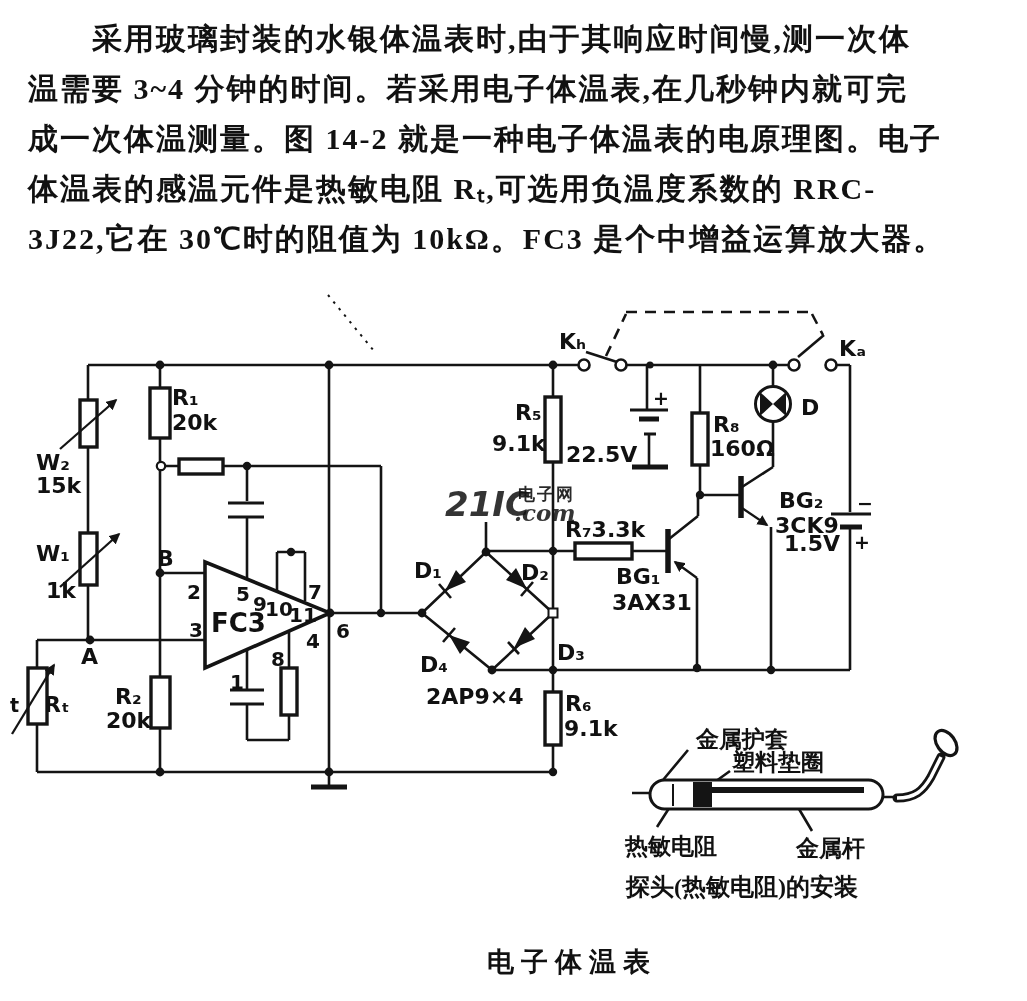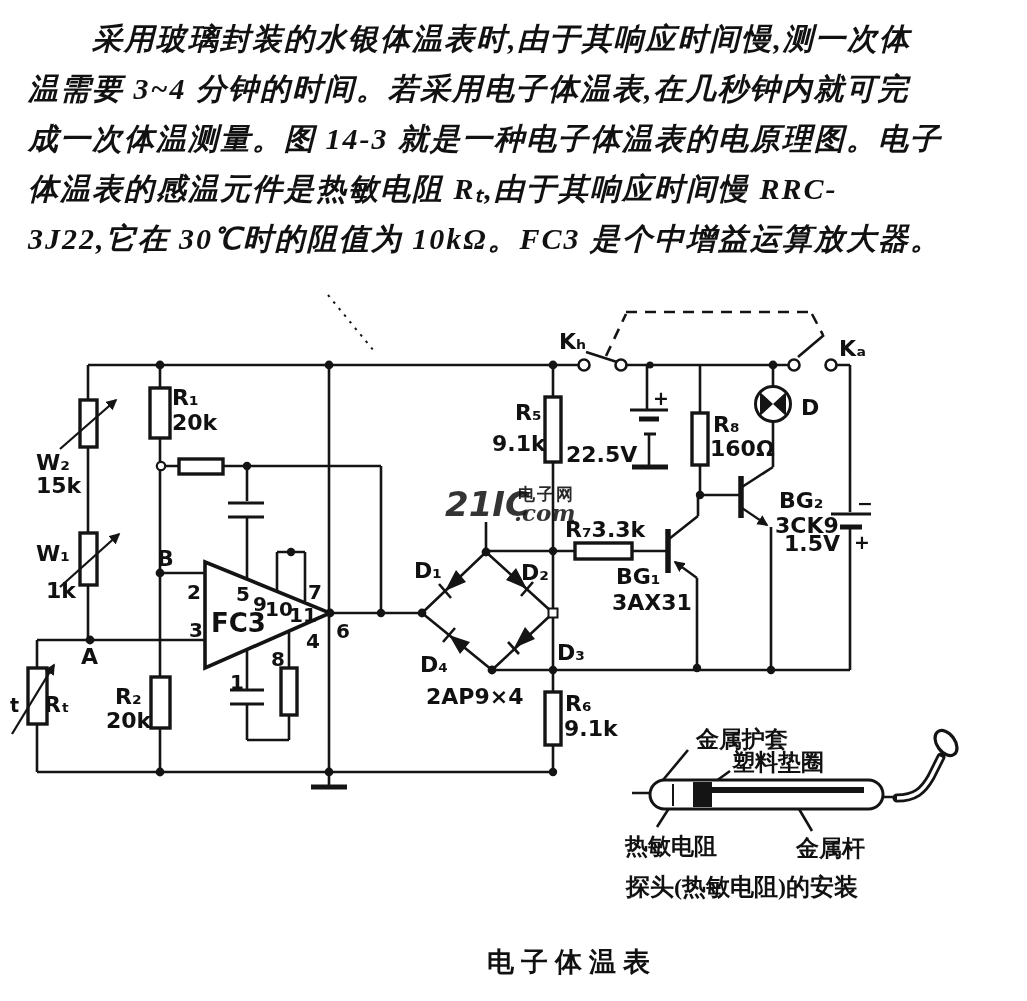--- a/index.html
+++ b/index.html
@@ -1,21 +1,21 @@
 <!DOCTYPE html>
 <html><head>
 <meta charset="utf-8">
 <style>
   html,body{margin:0;padding:0;}
   body{width:1027px;height:1001px;position:relative;background:#fff;overflow:hidden;
        font-family:"Liberation Serif",serif;}
   .page{position:absolute;inset:0;background:#fff;}
   .intro{position:absolute;left:28px;top:14px;width:975px;color:#111;
          font:700 30px/50px "Liberation Serif",serif;letter-spacing:2px;}
-  .intro .ln{white-space:nowrap;font-style:italic;}
+  .intro .ln{white-space:nowrap;}
   .intro .ln.first{text-indent:64px;}
   svg text{fill:#111;}
   .lb{font-family:"DejaVu Sans",sans-serif;font-weight:700;font-size:22px;}
   .lb-sm{font-family:"DejaVu Sans",sans-serif;font-weight:700;font-size:19px;}
   .pin{font-family:"DejaVu Sans",sans-serif;font-weight:700;font-size:20px;}
   .big{font-family:"DejaVu Sans",sans-serif;font-weight:700;font-size:26px;}
   .zh{font-family:"Liberation Serif",serif;font-weight:700;font-size:23px;}
   .zh-cap{font-family:"Liberation Serif",serif;font-weight:700;font-size:24px;}
   .wm1{font-family:"DejaVu Sans",sans-serif;font-weight:700;font-size:34px;font-style:italic;}
   .wm3{font-family:"DejaVu Serif",serif;font-weight:700;font-size:23px;font-style:italic;}
@@ -23,22 +23,22 @@
   .caption{letter-spacing:7px;font-size:27px;}
 </style>
 </head>
 <body>
 
 <div class="page">
 
   <div class="intro">
     <div class="ln first">采用玻璃封装的水银体温表时,由于其响应时间慢,测一次体</div>
     <div class="ln">温需要 3~4 分钟的时间。若采用电子体温表,在几秒钟内就可完</div>
-    <div class="ln">成一次体温测量。图 14-3 就是一种电子体温表的电原理图。电子</div>
-    <div class="ln">体温表的感温元件是热敏电阻 Rₜ,由于其响应时间慢 RRC-</div>
+    <div class="ln">成一次体温测量。图 14-2 就是一种电子体温表的电原理图。电子</div>
+    <div class="ln">体温表的感温元件是热敏电阻 Rₜ,可选用负温度系数的 RRC-</div>
     <div class="ln">3J22,它在 30℃时的阻值为 10kΩ。FC3 是个中增益运算放大器。</div>
   </div>
 
   <svg width="1027" height="1001" viewBox="0 0 1027 1001" style="position:absolute;left:0;top:0">
     <defs>
       <marker id="arr" viewBox="0 0 10 10" refX="8.5" refY="5" markerWidth="11" markerHeight="11" orient="auto" markerUnits="userSpaceOnUse">
         <path d="M0,0 L10,5 L0,10 z" fill="#141414"></path>
       </marker>
     </defs>
 

